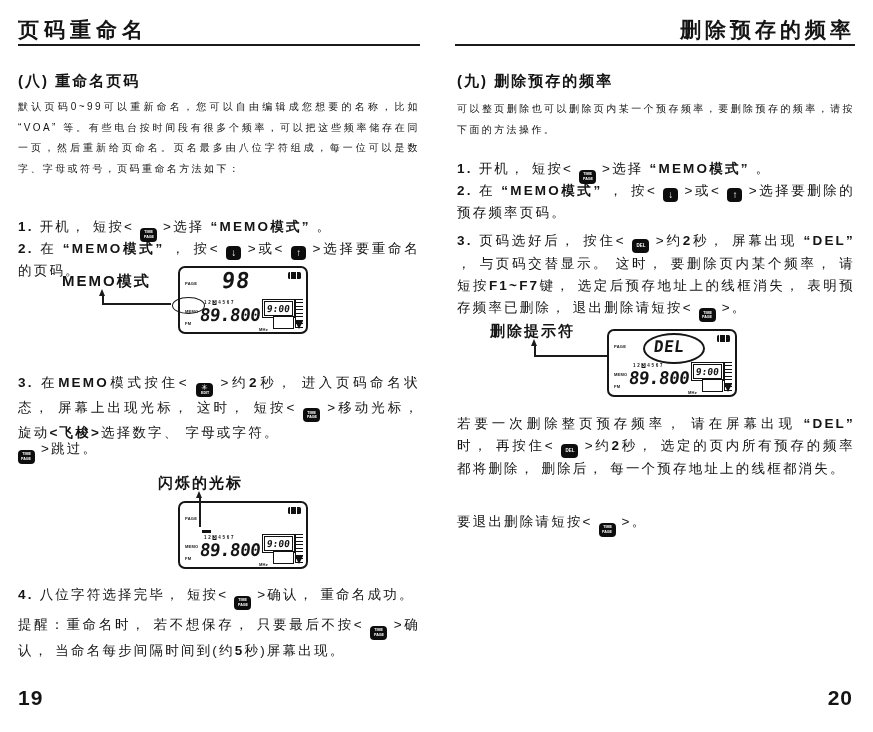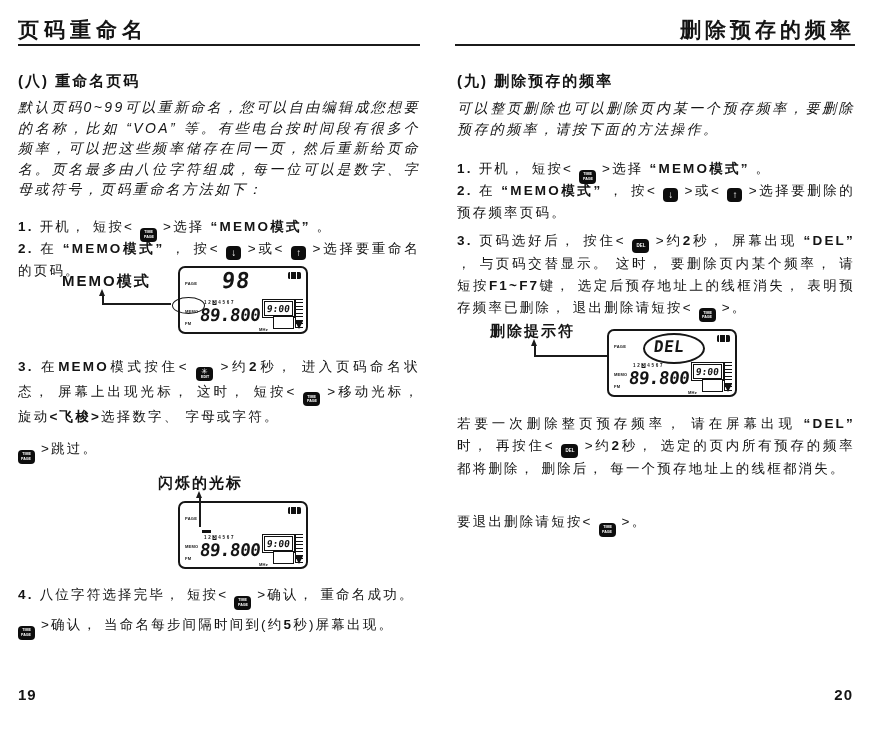--- a/index.html
+++ b/index.html
@@ -7,24 +7,24 @@
     width:873px;height:732px;position:relative;overflow:hidden;
     background:#ffffff;color:#141414;
     font-family:"Liberation Sans","DejaVu Sans",sans-serif;
   }
   .page{position:absolute;top:0;height:732px;}
   #left-page{left:0;width:436px;}
   #right-page{left:457px;width:398px;}
   .title{position:absolute;top:16px;font-size:21px;font-weight:bold;letter-spacing:5px;margin:0;white-space:nowrap;}
   .rule{position:absolute;top:44px;border-top:2px solid #1b1b1b;}
   .section{position:absolute;font-size:15px;font-weight:bold;letter-spacing:2px;margin:0;}
-  .body-text{position:absolute;font-size:14px;line-height:20.5px;letter-spacing:2.4px;text-align:justify;font-style:italic;}
+  .body-text{position:absolute;font-size:10px;line-height:20.5px;letter-spacing:2.4px;text-align:justify;}
   .step{position:absolute;font-size:13.5px;line-height:22px;letter-spacing:2.2px;text-align:justify;}
   .b{font-weight:bold;}
-  .pageno{position:absolute;top:686px;font-size:15px;font-weight:bold;letter-spacing:1px;}
+  .pageno{position:absolute;top:686px;font-size:21px;font-weight:bold;letter-spacing:1px;}
 
   
   .key{display:inline-flex;flex-direction:column;align-items:center;justify-content:center;
        width:17px;height:14px;background:#0d0d0d;border-radius:4px;vertical-align:-3px;
        letter-spacing:0;overflow:hidden;}
   .k-line{font-size:8px;line-height:4.5px;transform:scale(.45);color:#fff;font-weight:bold;white-space:nowrap;}
   .k-glyph{font-size:8px;line-height:7px;color:#fff;font-weight:bold;}
   .key-down,.key-up{width:15px;}
   .key-down .k-glyph,.key-up .k-glyph{font-size:10px;line-height:10px;}
   .key-del .k-line{font-size:9px;line-height:9px;transform:scale(.5);}
@@ -104,21 +104,21 @@
       <span class="seg freq">89.800</span>
       <span class="pos mhz"><span class="micro">MHz</span></span>
       <span class="clock">
           <span class="seg">9:00</span>
         </span>
       <span class="meter"></span>
       <span class="frame-box"></span>
     </div>
   </div>
 
-  <div class="step" style="left:18px;top:356px;width:402px;"><span class="b">3. </span><span>在</span><span class="b">MEMO</span><span>模式按住&lt; </span><span class="key key-edit">
+  <div class="step" style="left:18px;top:372px;width:402px;"><span class="b">3. </span><span>在</span><span class="b">MEMO</span><span>模式按住&lt; </span><span class="key key-edit">
         <span class="k-glyph">✳</span>
         <span class="k-line">EDIT</span>
       </span><span> &gt;约</span><span class="b">2</span><span>秒， 进入页码命名状态， 屏幕上出现光标， 这时， 短按&lt; </span><span class="key key-time-page">
         <span class="k-line">TIME</span>
         <span class="k-line">PAGE</span>
       </span><span> &gt;移动光标， 旋动</span><span class="b">&lt;飞梭&gt;</span><span>选择数字、 字母或字符。</span></div>
   <div class="step" style="left:18px;top:438px;width:402px;"><span class="key key-time-page">
         <span class="k-line">TIME</span>
         <span class="k-line">PAGE</span>
       </span><span> &gt;跳过。</span></div>
@@ -141,21 +141,21 @@
         </span>
       <span class="meter"></span>
       <span class="frame-box"></span>
     </div>
   </div>
 
   <div class="step" style="left:18px;top:584px;width:402px;"><span class="b">4. </span><span>八位字符选择完毕， 短按&lt; </span><span class="key key-time-page">
         <span class="k-line">TIME</span>
         <span class="k-line">PAGE</span>
       </span><span> &gt;确认， 重命名成功。</span></div>
-  <div class="step" style="left:18px;top:614px;width:402px;"><span class="key key-time-page">
+  <div class="step" style="left:18px;top:614px;width:402px;"><span>提醒：重命名时， 若不想保存， 只要最后不按&lt; </span><span class="key key-time-page">
         <span class="k-line">TIME</span>
         <span class="k-line">PAGE</span>
       </span><span> &gt;确认， 当命名每步间隔时间到(约</span><span class="b">5</span><span>秒)屏幕出现。</span></div>
 
   <div class="pageno" style="left:18px;">19</div>
 </div>
 
 <div class="page" id="right-page">
   <h1 class="title" style="left:0;width:398px;text-align:right;letter-spacing:4px;">删除预存的频率</h1>
   <div class="rule" style="left:-2px;width:400px;"></div>

